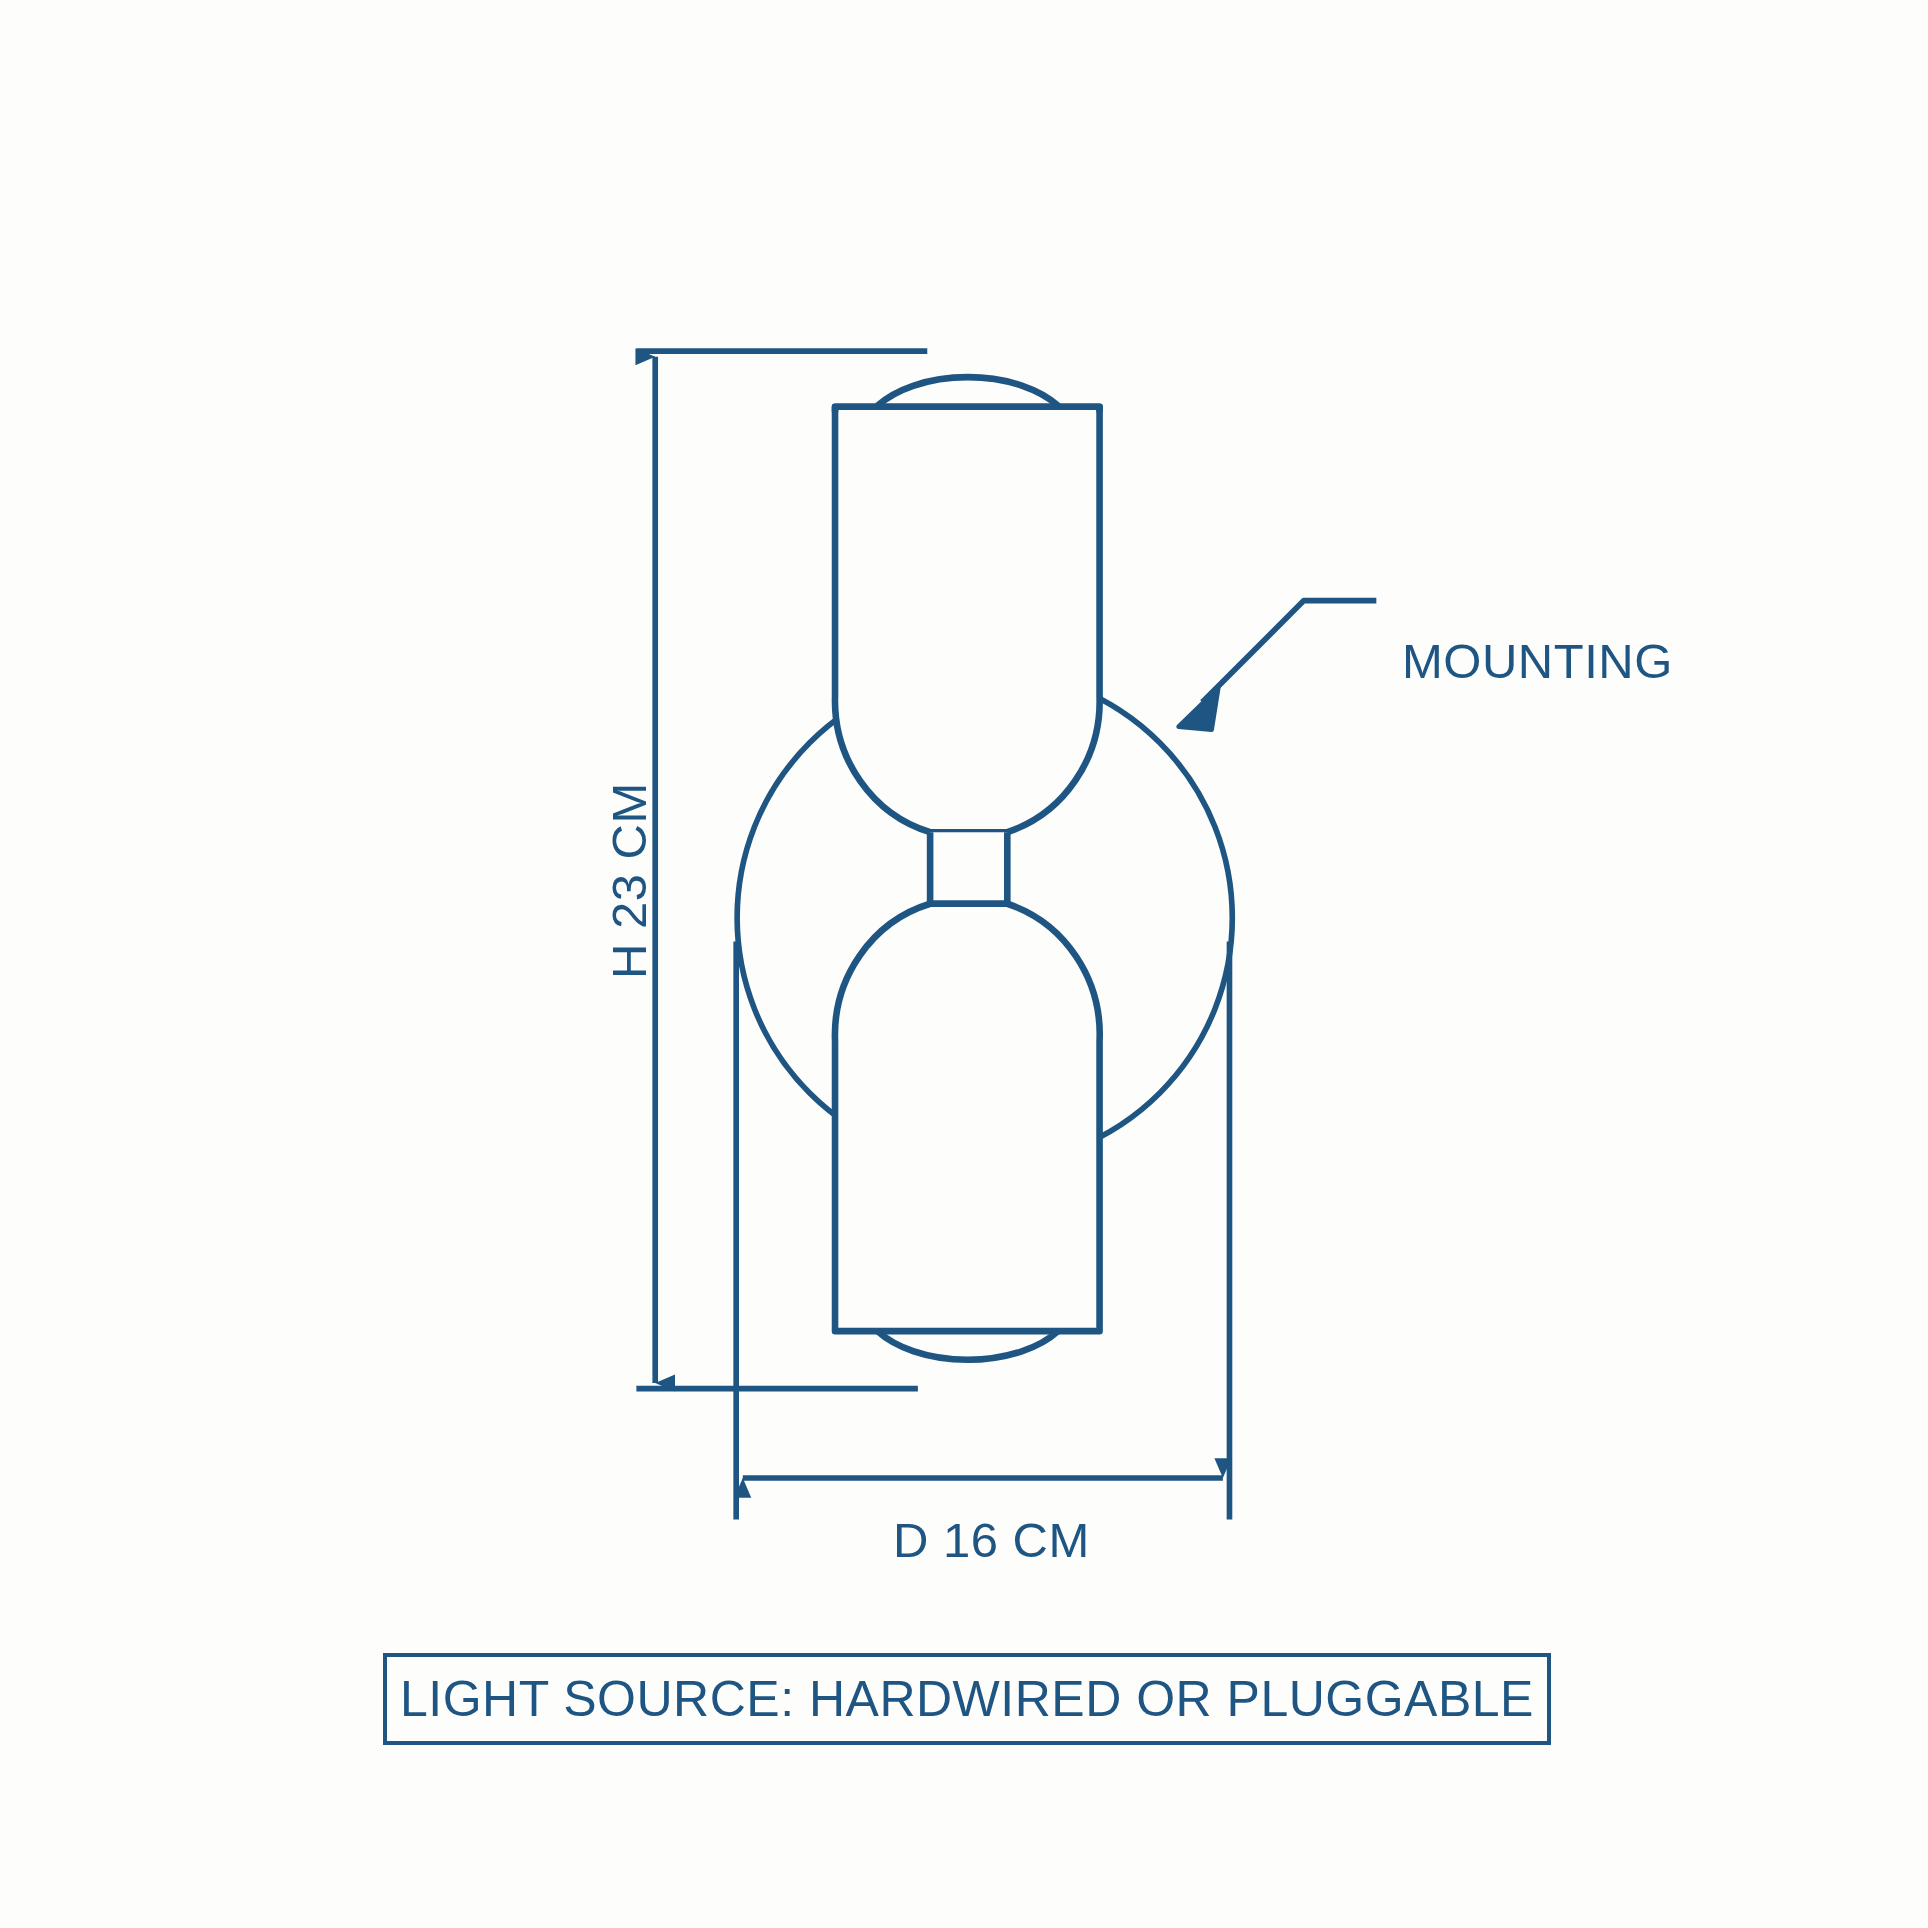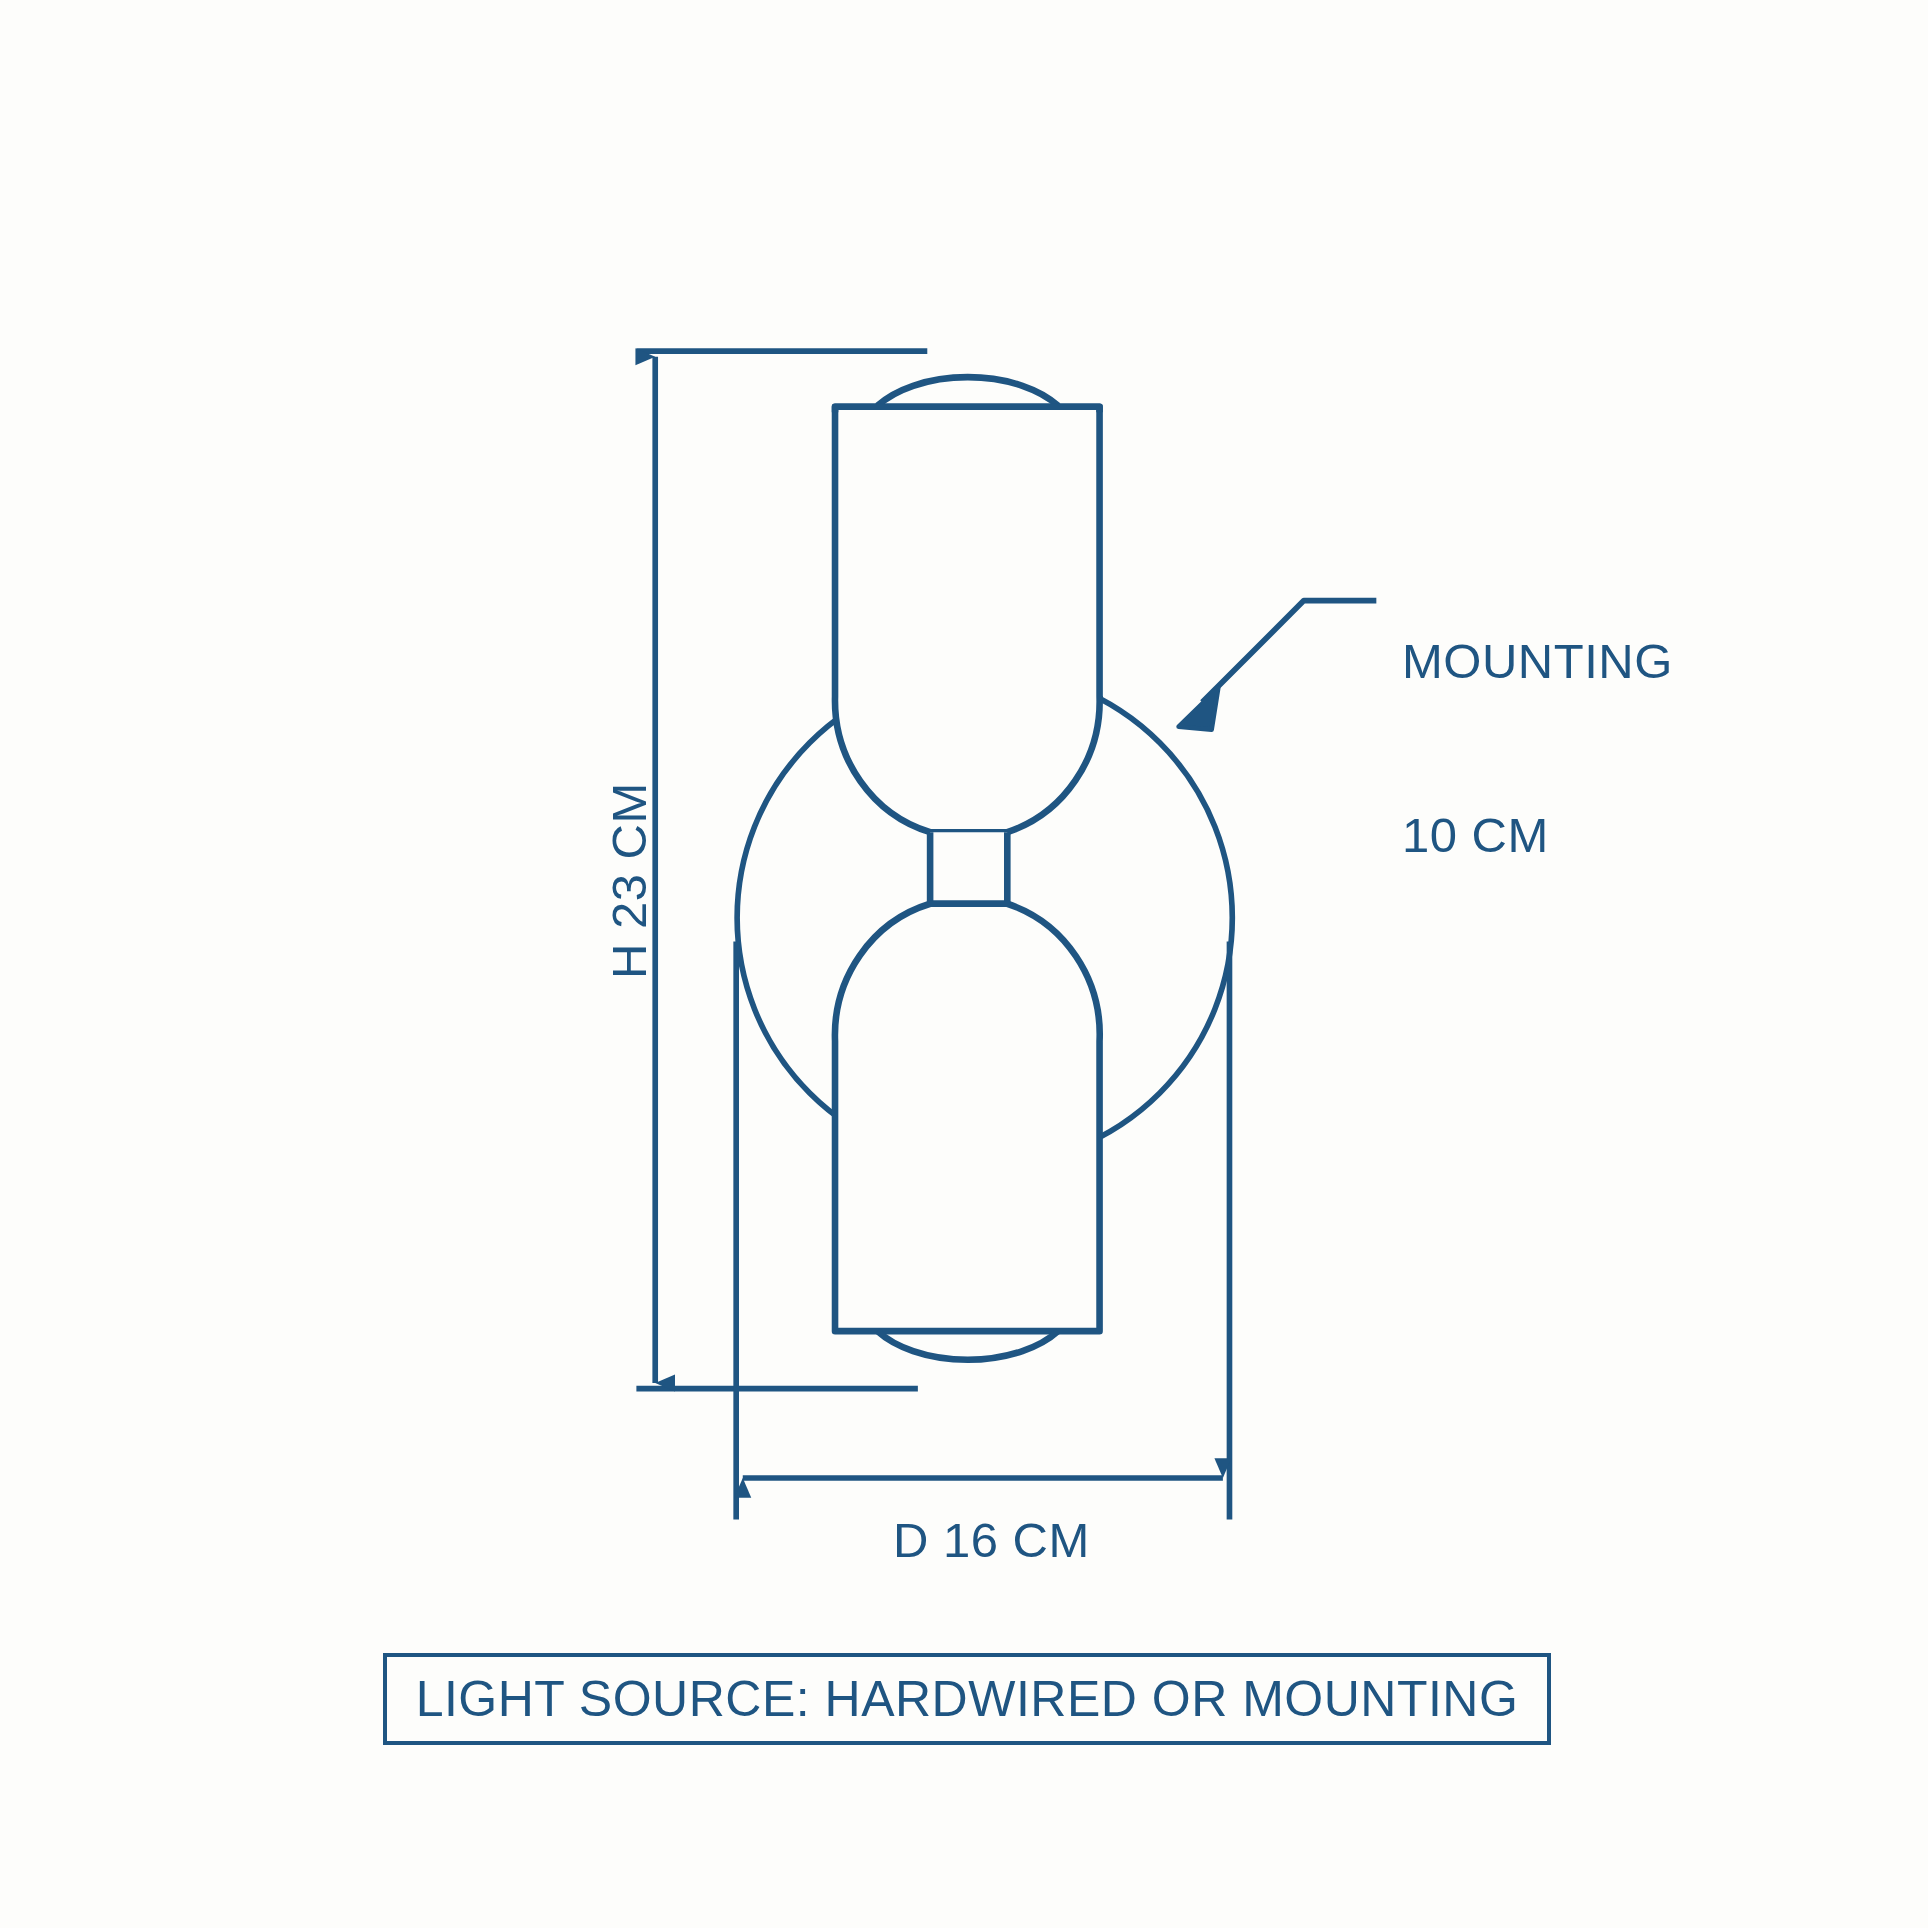--- a/index.html
+++ b/index.html
@@ -120,25 +120,24 @@
       <line x1="789" y1="1570" x2="1299" y2="1570" stroke-width="6" marker-start="url(#ah-up)" marker-end="url(#ah-up)"></line>
 
       <path d="M 1462 638 L 1385 638 L 1277 746" stroke-width="6"></path>
       <path d="M 1252 772 L 1294 731 L 1287 775 Z" fill="#1f5582" stroke="#1f5582" stroke-width="5"></path>
 
     </g>
   </svg>
 
   <div class="txt" id="label-mounting">
     <div>MOUNTING</div>
-    <div>10 CM</div>
   </div>
 
   <div class="txt" id="label-h">H 23 CM</div>
 
   <div class="txt" id="label-d">D 16 CM</div>
 
   <div id="caption-box">
-    <span class="txt" id="caption-text">LIGHT SOURCE: HARDWIRED OR MOUNTING</span>
+    <span class="txt" id="caption-text">LIGHT SOURCE: HARDWIRED OR PLUGGABLE</span>
   </div>
 
 </div>
 
 
 </body></html>

